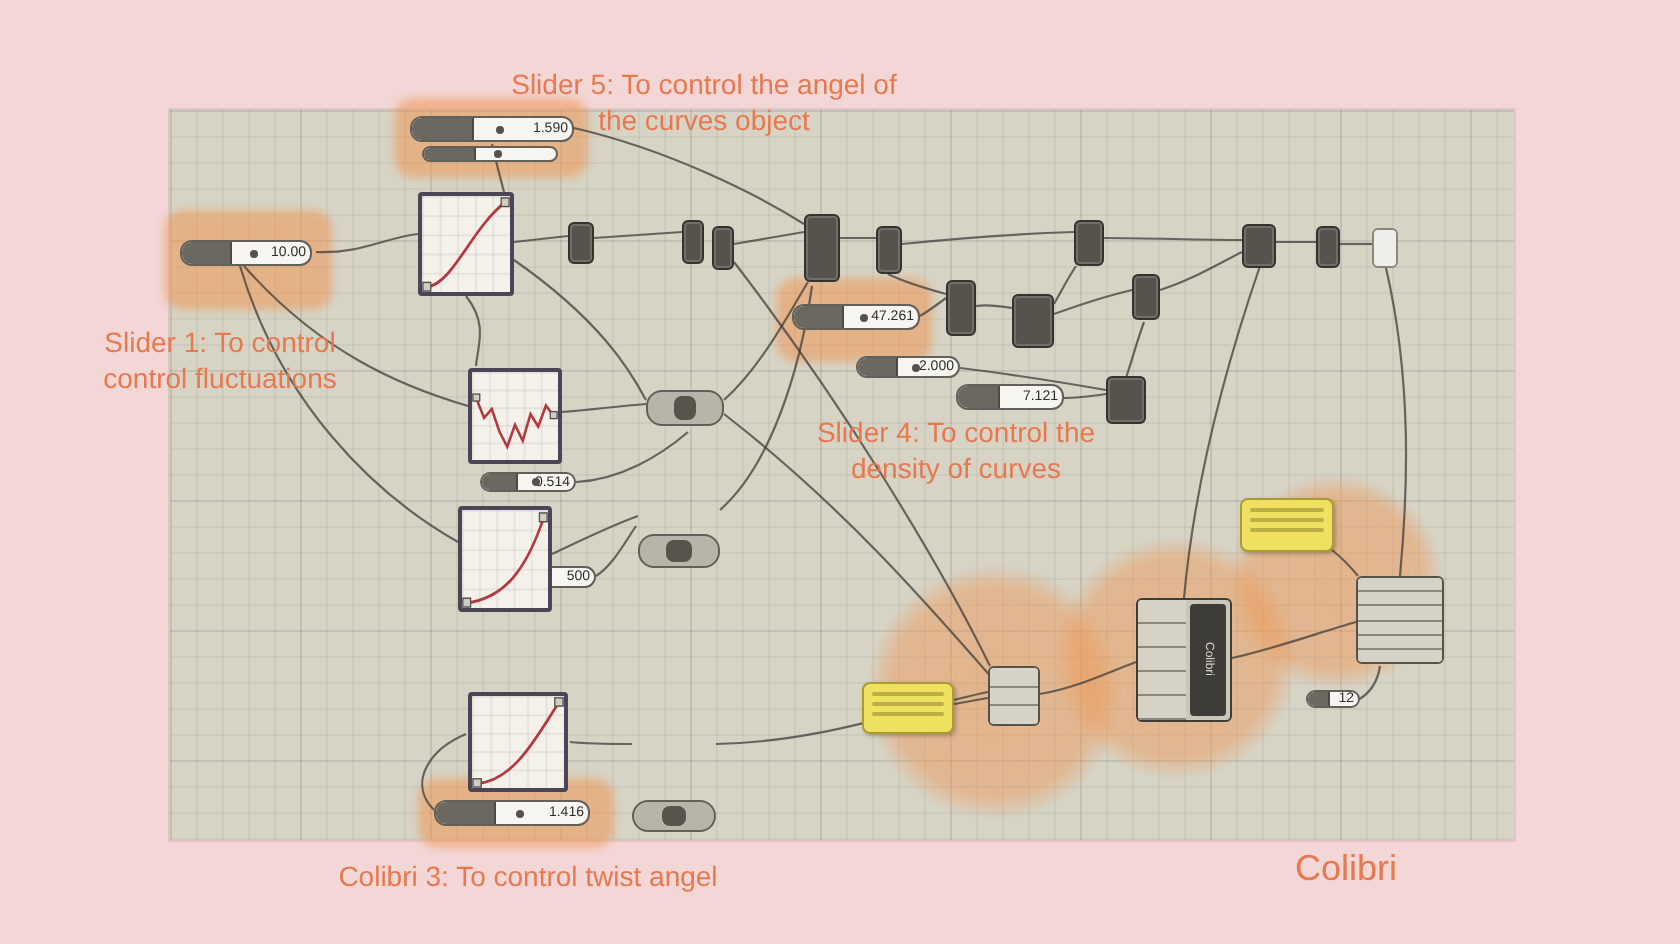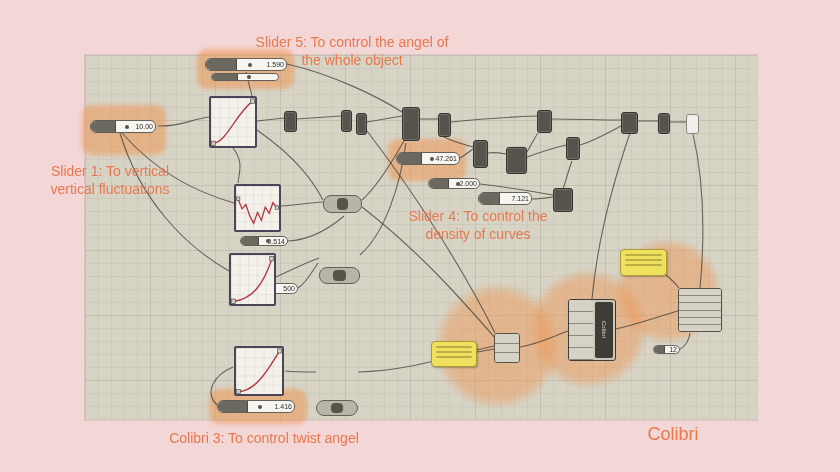--- a/index.html
+++ b/index.html
@@ -265,25 +265,25 @@
       <i></i>
       <i></i>
       <i></i>
       <i></i>
       <i></i>
       <i></i>
     </div>
 
   <div class="ann" style="left:238px;top:33px;width:228px">
     <span>Slider 5: To control the angel of</span><br>
-    <span>the whole object</span>
+    <span>the curves object</span>
   </div>
   <div class="ann" style="left:6px;top:162px;width:208px">
-    <span>Slider 1: To vertical</span><br>
-    <span>vertical fluctuations</span>
+    <span>Slider 1: To control</span><br>
+    <span>control fluctuations</span>
   </div>
   <div class="ann" style="left:383px;top:207px;width:190px">
     <span>Slider 4: To control the</span><br>
     <span>density of curves</span>
   </div>
   <div class="ann" style="left:148px;top:429px;width:232px">
     <span>Colibri 3: To control twist angel</span>
   </div>
   <div class="ann ann-big" style="left:628px;top:423px;width:90px">
     <span>Colibri</span>

